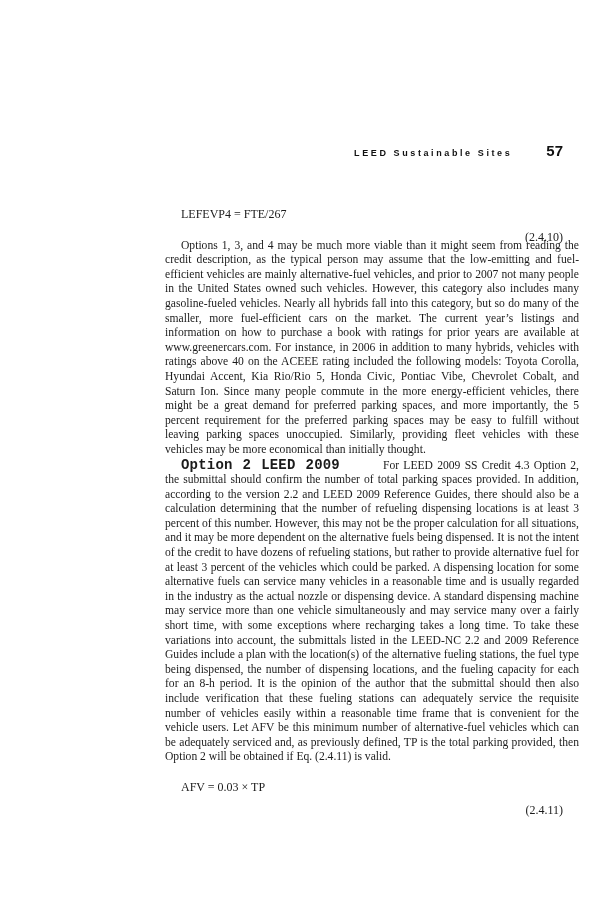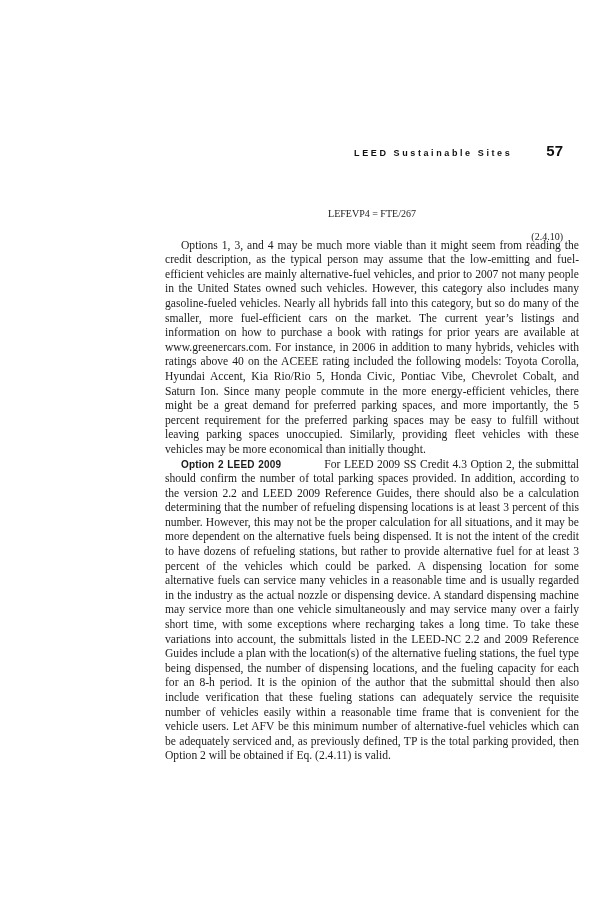--- a/index.html
+++ b/index.html
@@ -42,35 +42,34 @@
     font-family: "Liberation Serif", serif;
     font-size: 11.6px;
     line-height: 14.6px;
     text-align: justify;
   }
   p.para { margin: 0; }
   .indent { text-indent: 16px; }
   .space-before { margin-top: 14.6px; }
   .equation {
     position: relative;
-    text-align: center;
     margin: 15px 0 17px 0;
     font-family: "Liberation Serif", serif;
-    font-size: 10px;
+    font-size: 12px;
   }
   .eq-number {
     position: absolute;
     right: 0;
     top: 7px;
     font-family: Liberation Serif, serif;
   }
   .lead {
-    font-family: Liberation Sans, sans-serif;
+    font-family: Liberation Mono, monospace;
     font-weight: bold;
-    font-size: 10px;
+    font-size: 14px;
     letter-spacing: 0.2px;
     padding-right: 11px;
   }
 </style>
 </head>
 <body>
 
 <div class="page">
   <div class="content">
 
@@ -85,17 +84,21 @@
       <div class="equation">
         <span class="eq-formula">LEFEVP4 = FTE/267</span>
         <span class="eq-number">(2.4.10)</span>
       </div>
 
 
       <p class="para indent">Options 1, 3, and 4 may be much more viable than it might seem from reading the credit description, as the typical person may assume that the low-emitting and fuel-efficient vehicles are mainly alternative-fuel vehicles, and prior to 2007 not many people in the United States owned such vehicles. However, this category also includes many gasoline-fueled vehicles. Nearly all hybrids fall into this category, but so do many of the smaller, more fuel-efficient cars on the market. The current year’s listings and information on how to purchase a book with ratings for prior years are available at www.greenercars.com. For instance, in 2006 in addition to many hybrids, vehicles with ratings above 40 on the ACEEE rating included the following models: Toyota Corolla, Hyundai Accent, Kia Rio/Rio 5, Honda Civic, Pontiac Vibe, Chevrolet Cobalt, and Saturn Ion. Since many people commute in the more energy-efficient vehicles, there might be a great demand for preferred parking spaces, and more importantly, the 5 percent requirement for the preferred parking spaces may be easy to fulfill without leaving parking spaces unoccupied. Similarly, providing fleet vehicles with these vehicles may be more economical than initially thought.</p>
 
       <p class="para space-before"><span class="lead">Option 2 LEED 2009</span><span>For LEED 2009 SS Credit 4.3 Option 2, the submittal should confirm the number of total parking spaces provided. In addition, according to the version 2.2 and LEED 2009 Reference Guides, there should also be a calculation determining that the number of refueling dispensing locations is at least 3 percent of this number. However, this may not be the proper calculation for all situations, and it may be more dependent on the alternative fuels being dispensed. It is not the intent of the credit to have dozens of refueling stations, but rather to provide alternative fuel for at least 3 percent of the vehicles which could be parked. A dispensing location for some alternative fuels can service many vehicles in a reasonable time and is usually regarded in the industry as the actual nozzle or dispensing device. A standard dispensing machine may service more than one vehicle simultaneously and may service many over a fairly short time, with some exceptions where recharging takes a long time. To take these variations into account, the submittals listed in the LEED-NC 2.2 and 2009 Reference Guides include a plan with the location(s) of the alternative fueling stations, the fuel type being dispensed, the number of dispensing locations, and the fueling capacity for each for an 8-h period. It is the opinion of the author that the submittal should then also include verification that these fueling stations can adequately service the requisite number of vehicles easily within a reasonable time frame that is convenient for the vehicle users. Let AFV be this minimum number of alternative-fuel vehicles which can be adequately serviced and, as previously defined, TP is the total parking provided, then Option 2 will be obtained if Eq. (2.4.11) is valid.</span></p>
 
+      <div class="equation">
+        <span class="eq-formula">AFV = 0.03 × TP</span>
+        <span class="eq-number">(2.4.11)</span>
+      </div>
 
 
     </main>
   </div>
 </div>
 
 </body></html>

